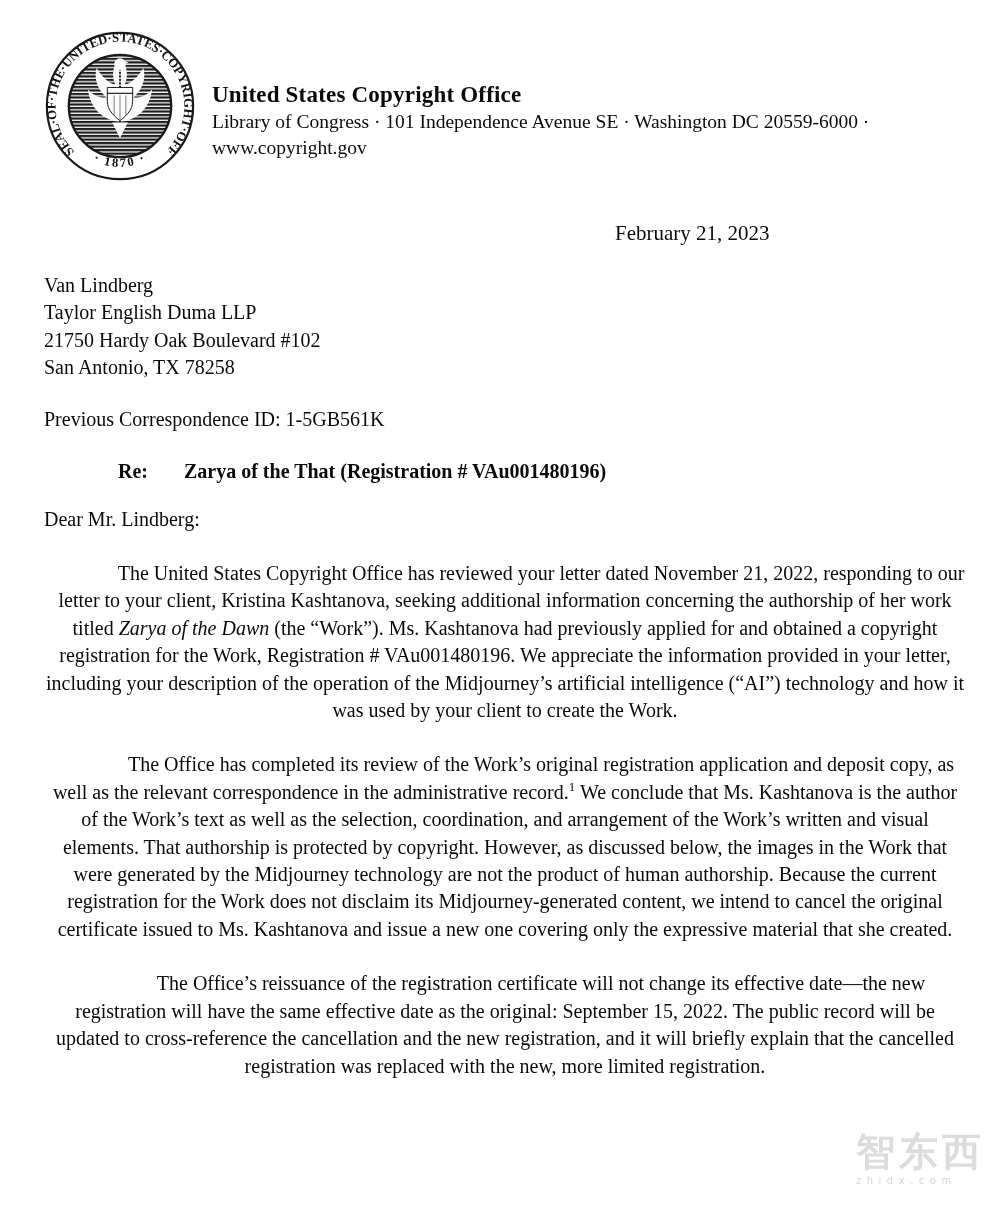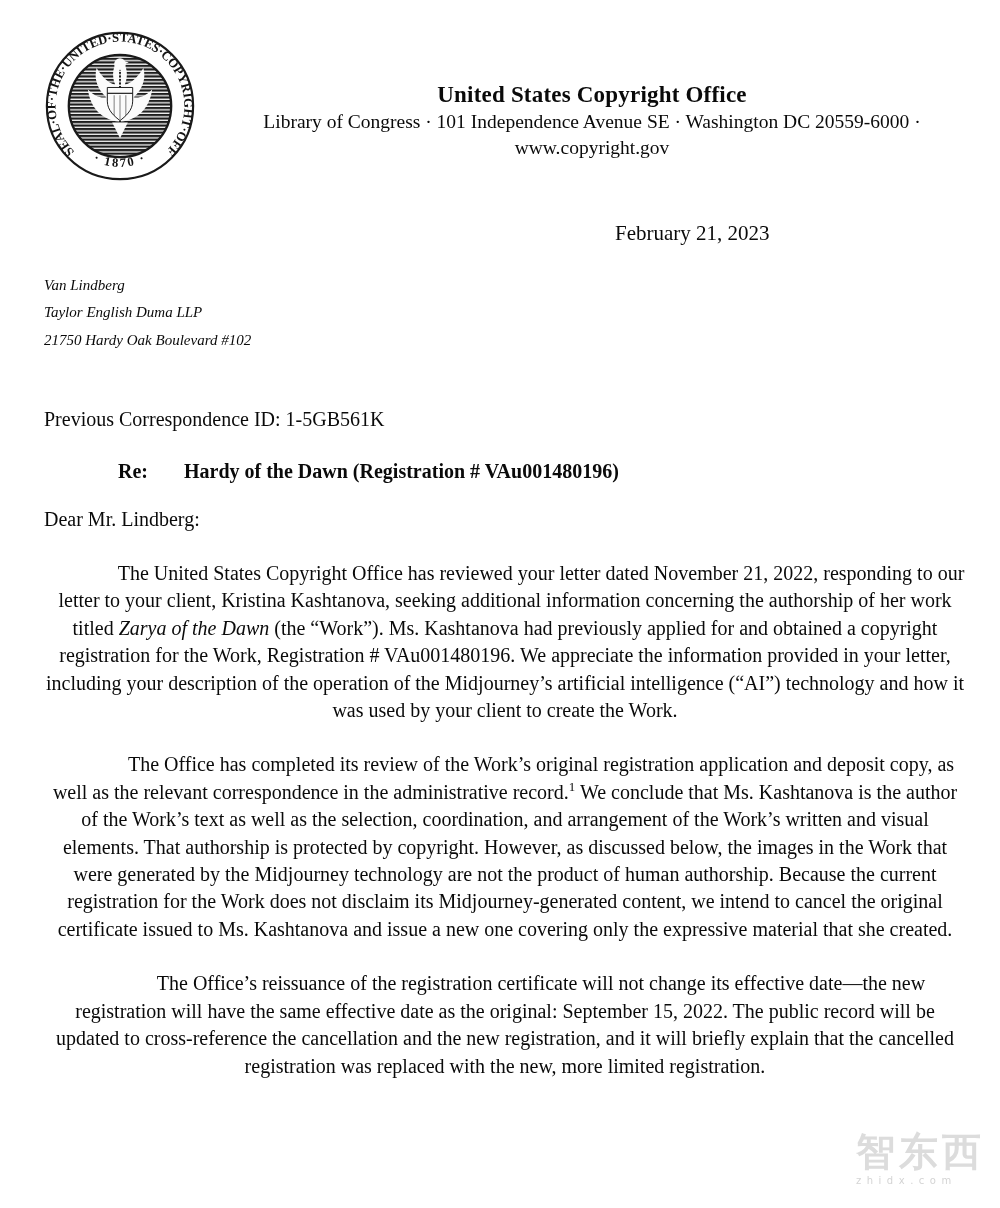--- a/index.html
+++ b/index.html
@@ -18,44 +18,42 @@
   
   .seal {
     position: absolute;
     left: 42px; top: 28px;
     width: 156px; height: 156px;
   }
   .header-text {
     position: absolute;
     left: 212px; top: 82px;
     width: 760px;
-    text-align: center;
   }
   .agency-name {
     font-size: 23px;
     font-weight: bold;
     letter-spacing: 0.2px;
   }
   .agency-address {
     margin-top: 1px;
     font-size: 19.5px;
     line-height: 26px;
   }
   
   .date-line {
     position: absolute;
     left: 615px; top: 221px;
     font-size: 21px;
   }
   .recipient-block {
     position: absolute;
     left: 44px; top: 272px;
-    font-size: 15px;
+    font-size: 20px;
     line-height: 27.4px;
-    font-style: italic;
   }
   .prev-id {
     position: absolute;
     left: 44px; top: 408px;
     font-size: 20px;
   }
   .re-line {
     position: absolute;
     left: 118px; top: 460px;
     font-size: 20px;
@@ -169,26 +167,27 @@
       <div>www.copyright.gov</div>
     </div>
   </div>
 
   <div class="date-line">February 21, 2023</div>
 
   <div class="recipient-block">
     <div>Van Lindberg</div>
     <div>Taylor English Duma LLP</div>
     <div>21750 Hardy Oak Boulevard #102</div>
+    <div>San Antonio, TX 78258</div>
   </div>
 
   <div class="prev-id">Previous Correspondence ID: 1-5GB561K</div>
 
   <div class="re-line">
-    <span class="re-label">Re:</span><span>Hardy of the Dawn (Registration # VAu001480196)</span>
+    <span class="re-label">Re:</span><span>Zarya of the That (Registration # VAu001480196)</span>
   </div>
 
   <div class="salutation">Dear Mr. Lindberg:</div>
 
   <div class="letter-body">
     <p><span>The United States Copyright Office has reviewed your letter dated November 21, 2022, responding to our letter to your client, Kristina Kashtanova, seeking additional information concerning the authorship of her work titled </span><span class="seg-italic">Zarya of the Dawn</span><span> (the “Work”).  Ms. Kashtanova had previously applied for and obtained a copyright registration for the Work, Registration # VAu001480196.  We appreciate the information provided in your letter, including your description of the operation of the Midjourney’s artificial intelligence (“AI”) technology and how it was used by your client to create the Work.</span></p>
 
     <p><span>The Office has completed its review of the Work’s original registration application and deposit copy, as well as the relevant correspondence in the administrative record.</span><sup class="footnote-ref">1</sup><span>  We conclude that Ms. Kashtanova is the author of the Work’s text as well as the selection, coordination, and arrangement of the Work’s written and visual elements.  That authorship is protected by copyright.  However, as discussed below, the images in the Work that were generated by the Midjourney technology are not the product of human authorship.  Because the current registration for the Work does not disclaim its Midjourney-generated content, we intend to cancel the original certificate issued to Ms. Kashtanova and issue a new one covering only the expressive material that she created.</span></p>
 
     <p><span>The Office’s reissuance of the registration certificate will not change its effective date—the new registration will have the same effective date as the original: September 15, 2022.  The public record will be updated to cross-reference the cancellation and the new registration, and it will briefly explain that the cancelled registration was replaced with the new, more limited registration.</span></p>

